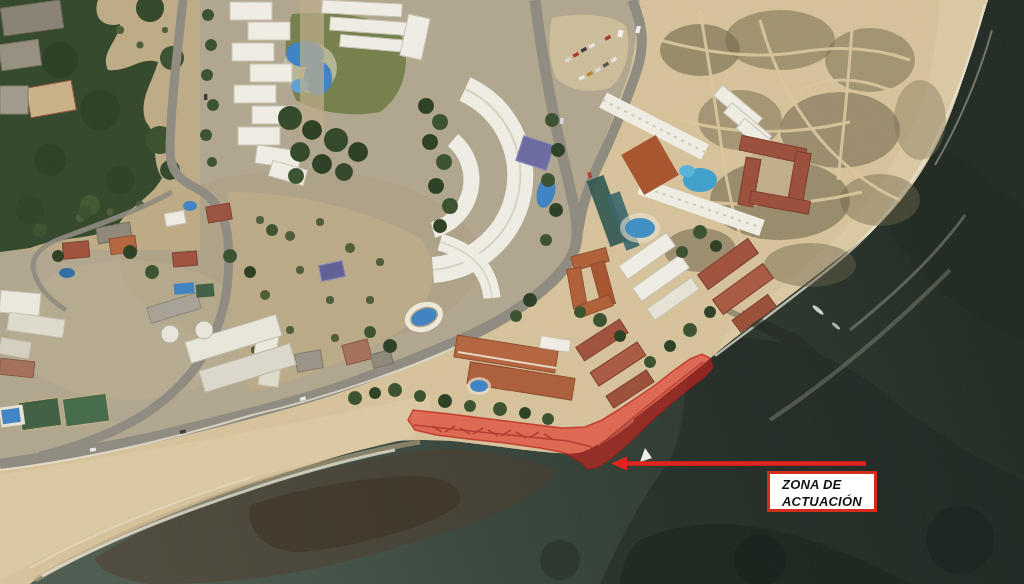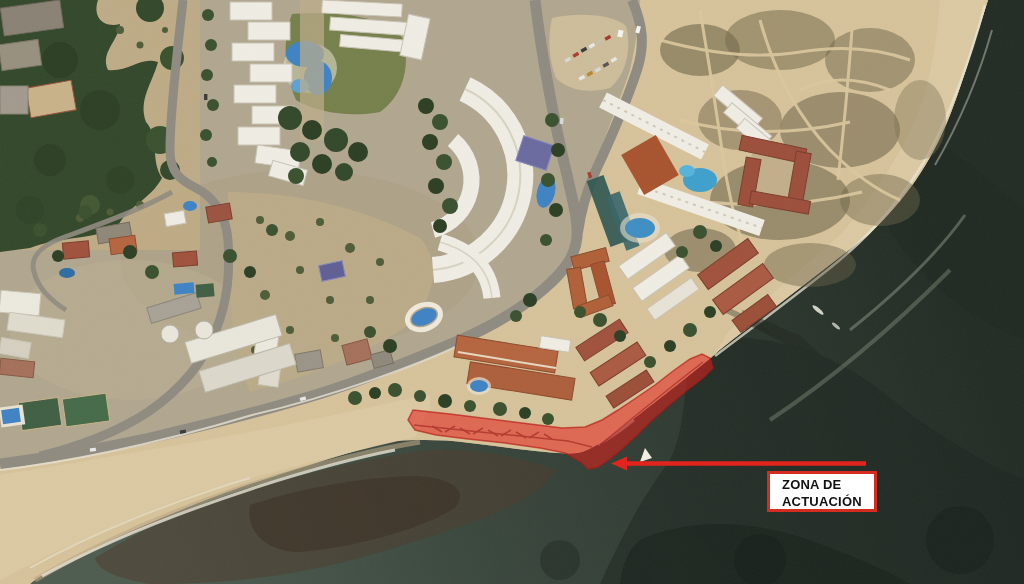--- a/index.html
+++ b/index.html
@@ -3,21 +3,21 @@
 <meta charset="utf-8">
 <style>
   html,body{margin:0;padding:0;background:#222;}
   .stage{position:relative;width:1024px;height:584px;overflow:hidden;background:#b1a68e;
          font-family:"Liberation Sans", sans-serif;}
   .stage svg{position:absolute;left:0;top:0;display:block;}
   .label-box{
     position:absolute;left:767px;top:471px;width:110px;height:41px;
     background:#ffffff;border:3px solid #d62b1f;box-sizing:border-box;
     padding:2px 0 0 12px;color:#111111;font-size:13px;line-height:17px;
-    font-weight:bold;letter-spacing:.2px;white-space:nowrap;
+    font-weight:bold;letter-spacing:.2px;white-space:nowrap;font-style:italic;
   }
 </style>
 </head>
 <body>
 
 <div class="stage">
 <svg width="1024" height="584" viewBox="0 0 1024 584">
   <defs>
     <linearGradient id="seaG" gradientUnits="userSpaceOnUse" x1="150" y1="540" x2="950" y2="260">
       <stop offset="0" stop-color="#4e5c50"></stop>

